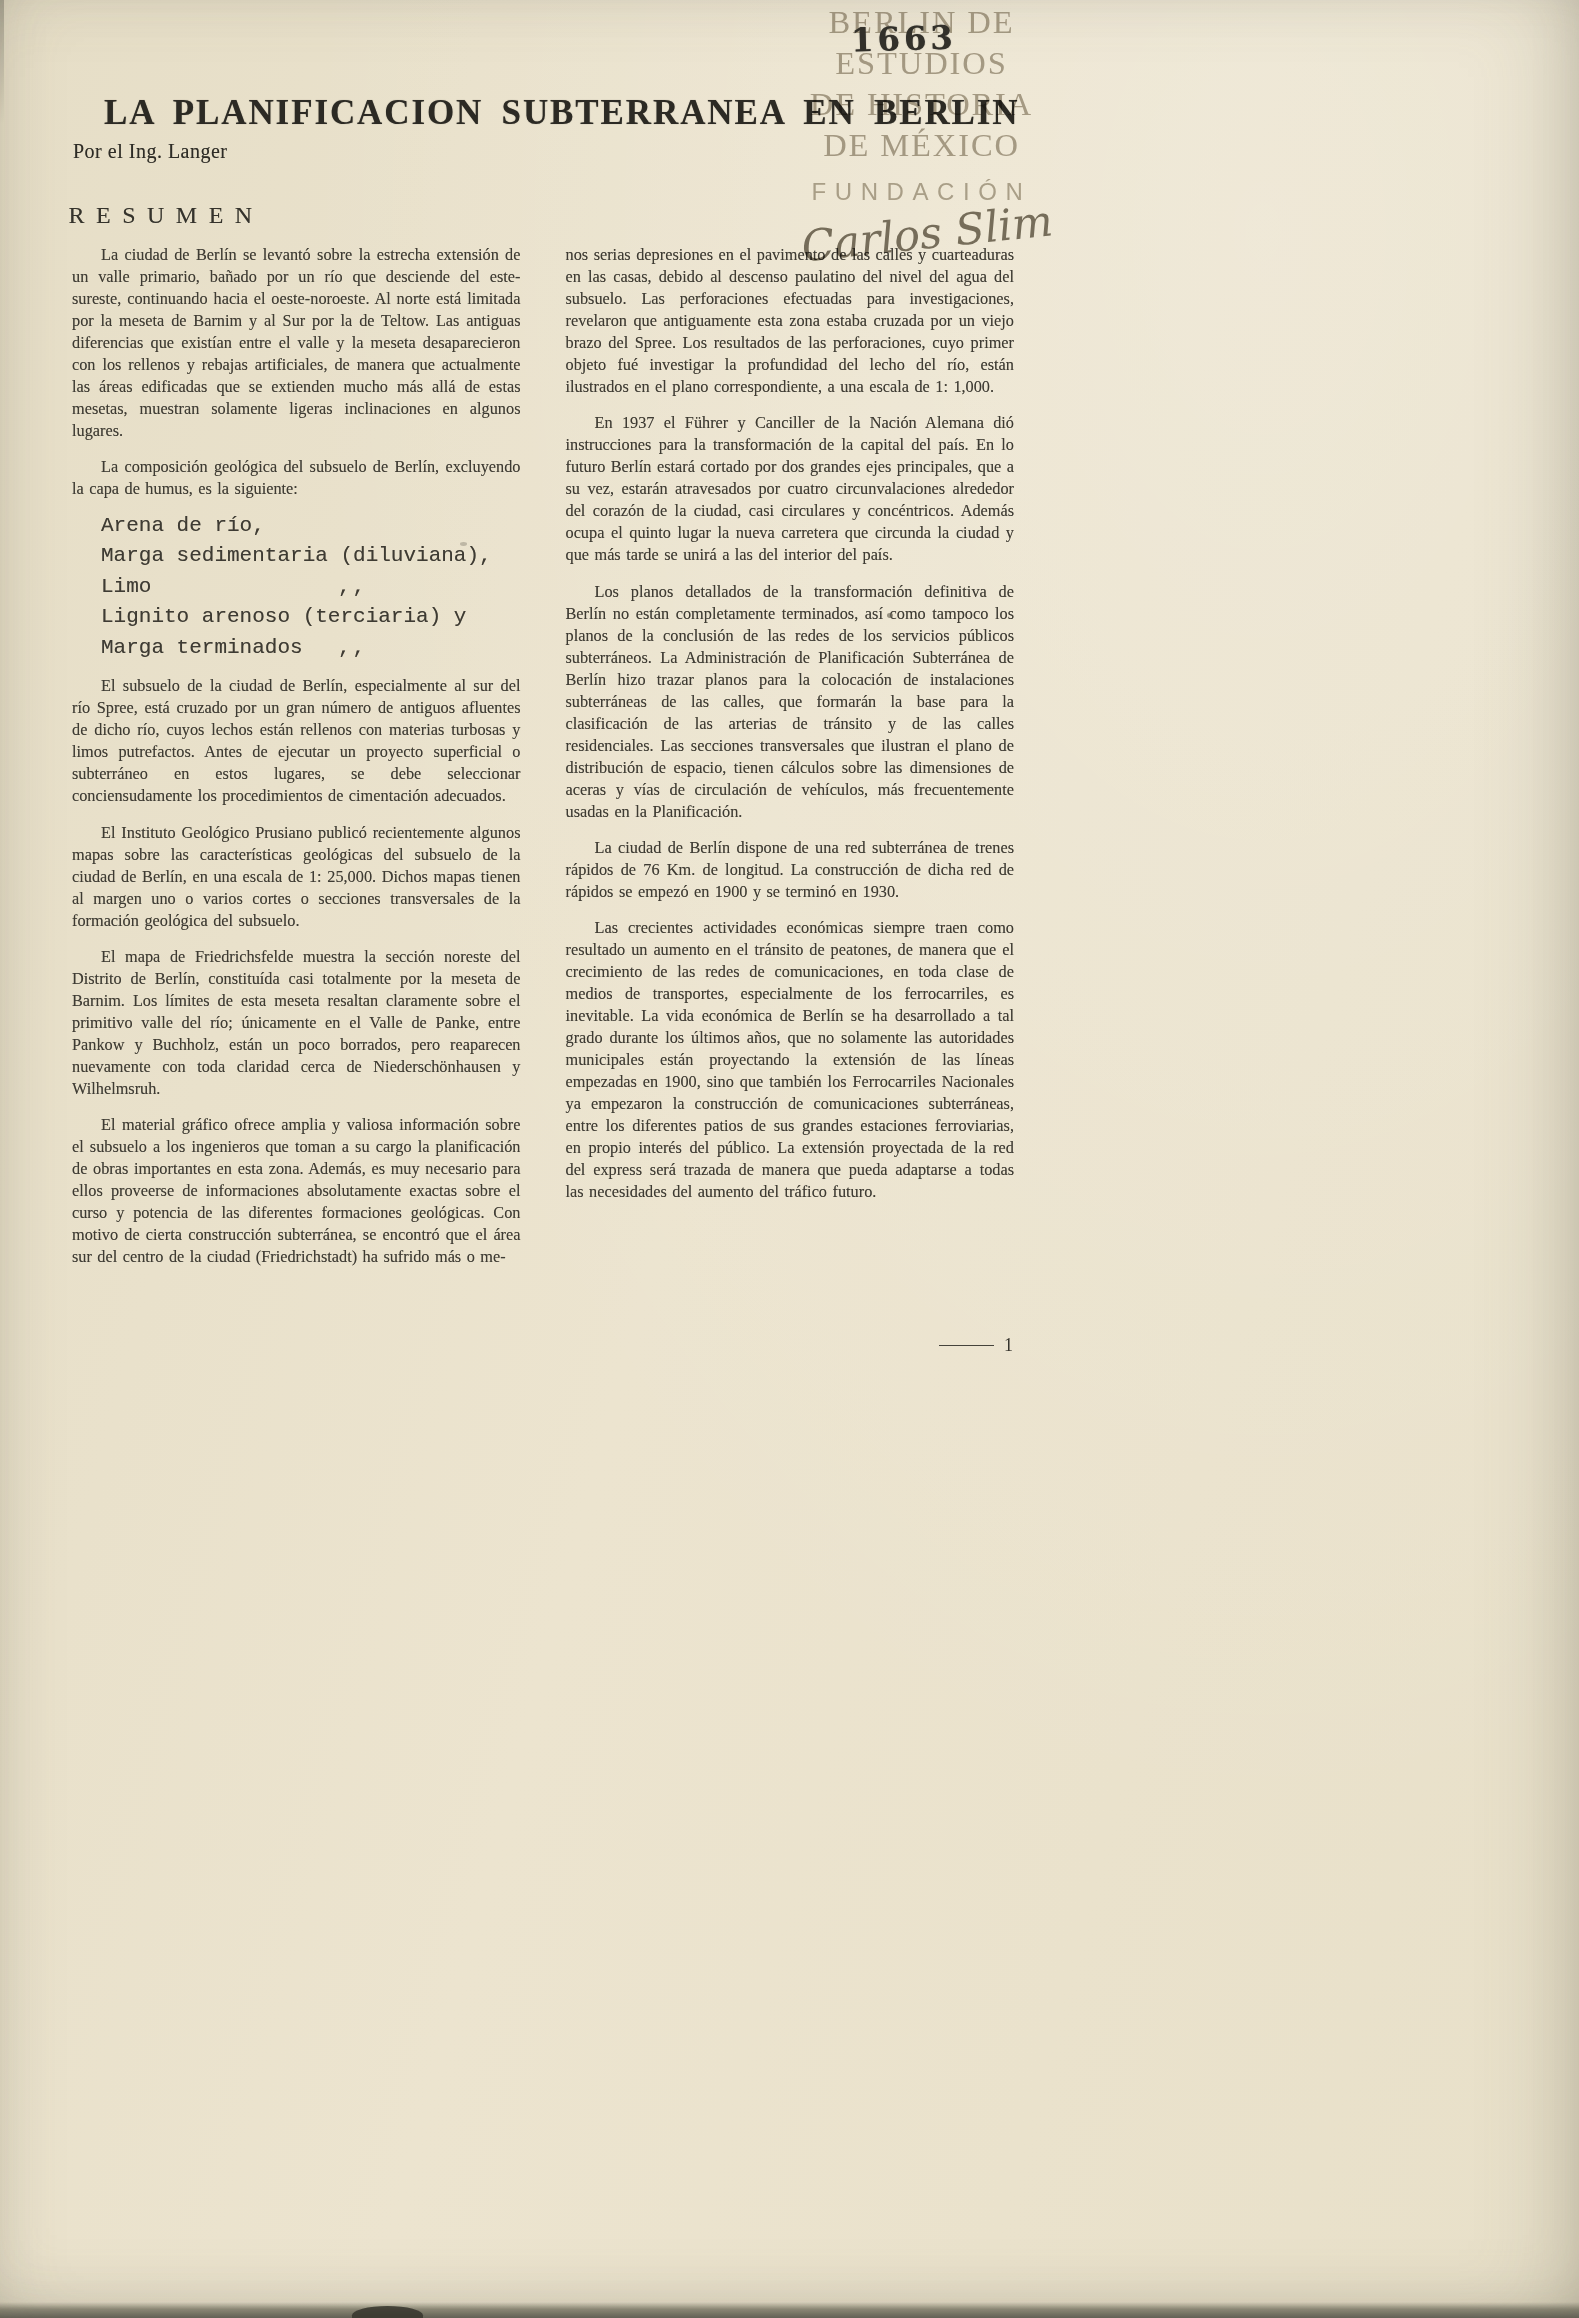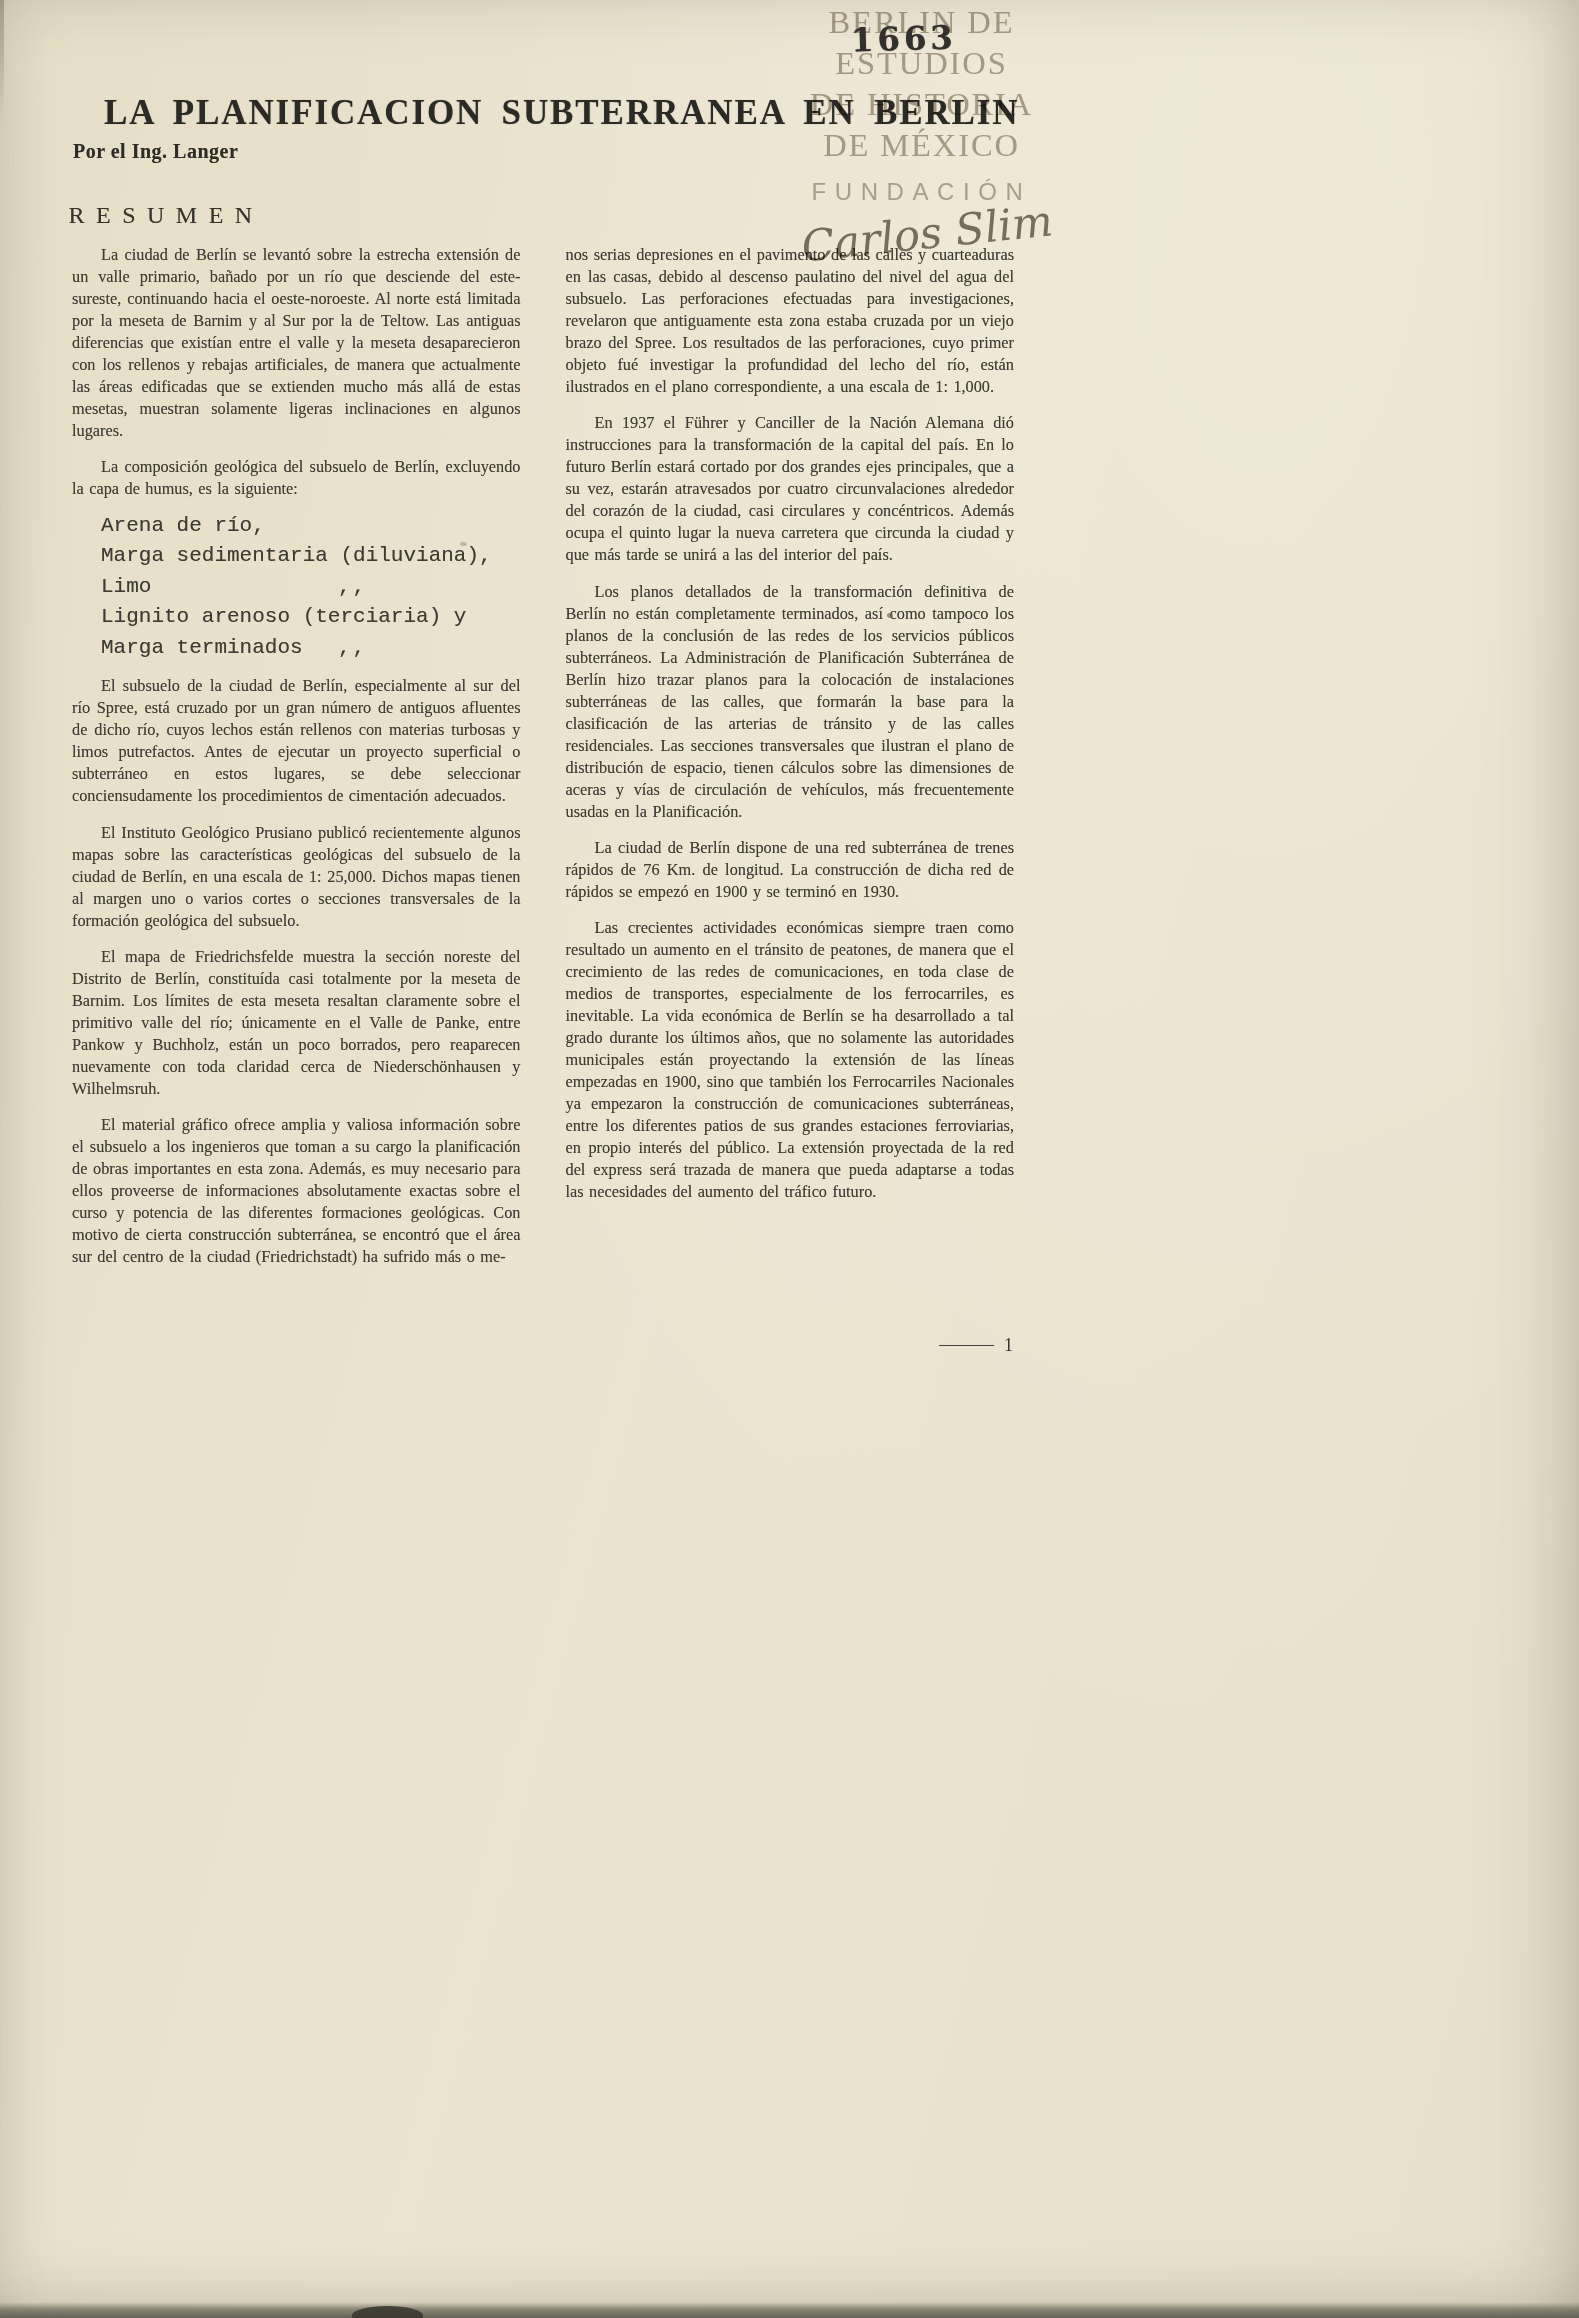--- a/index.html
+++ b/index.html
@@ -72,21 +72,21 @@
 
   
   .title {
     position:absolute; left:92px; top:82px; margin:12px; z-index:1;
     font-size:35px; line-height:38px; font-weight:700;
     letter-spacing:1.9px; word-spacing:7.6px; white-space:nowrap;
     color:#2c2a24; text-shadow:0 0 1px rgba(44,42,36,.45);
   }
   .byline {
     position:absolute; left:73px; top:140px;
-    font-size:20px; font-weight:700; letter-spacing:0.5px;
+    font-size:20px; font-weight:400; letter-spacing:0.5px;
     color:#2e2c26; text-shadow:0 0 0.5px rgba(46,44,38,.4);text-align:right;
   }
   .section-heading {
     position:absolute; left:57px; top:202px; width:942px;
     text-align:left; font-size:24px; letter-spacing:11.5px; text-indent:11.5px;
     color:#35332c; text-shadow:0 0 0.5px rgba(53,51,44,.35);
   }
 
   
   .columns {

